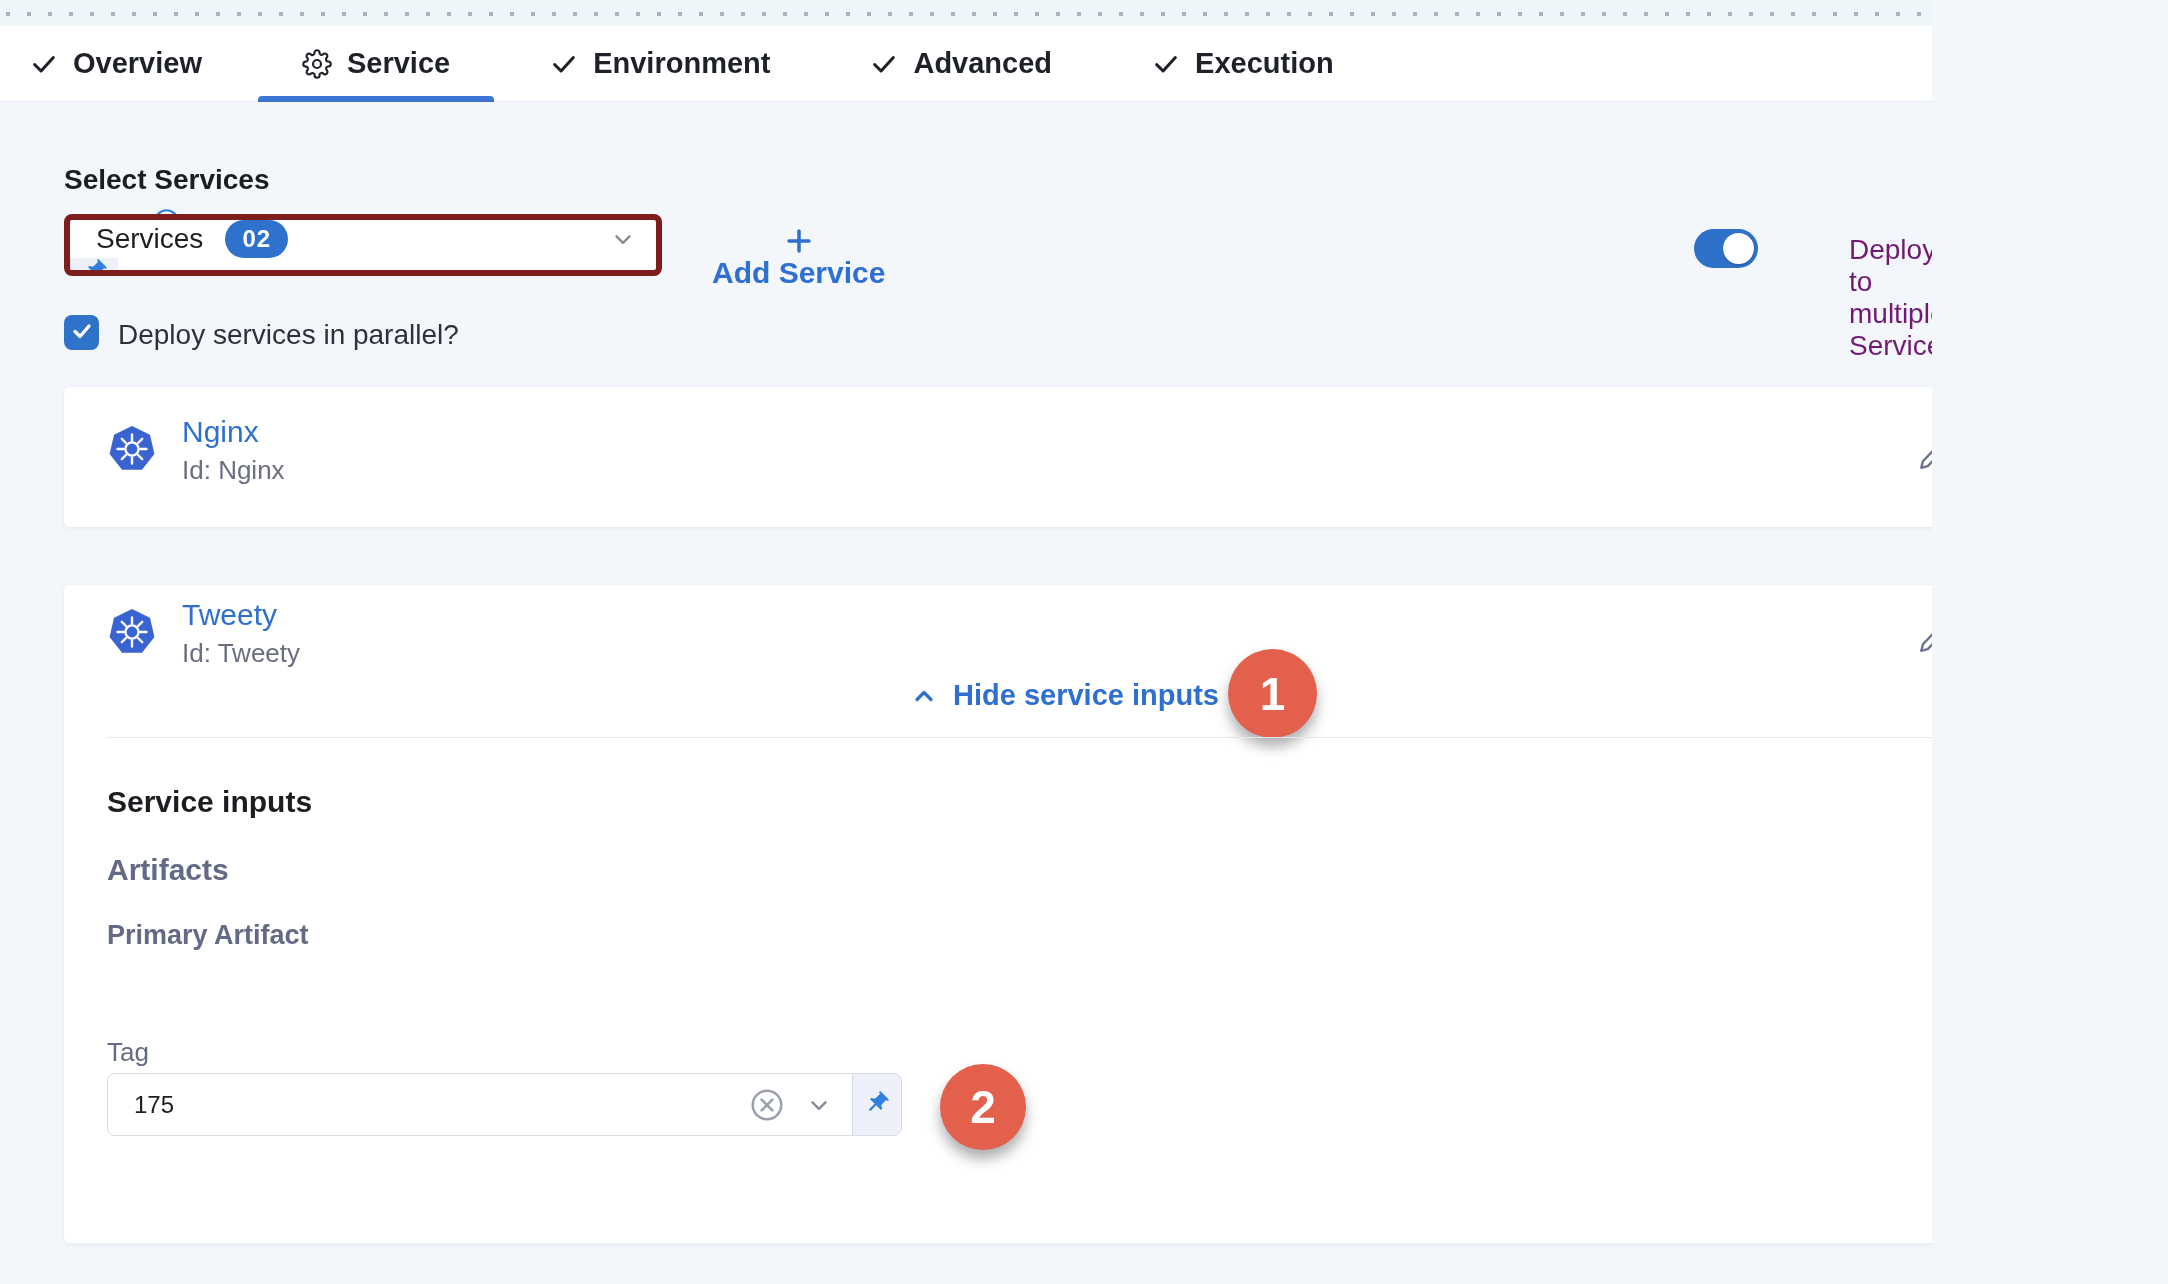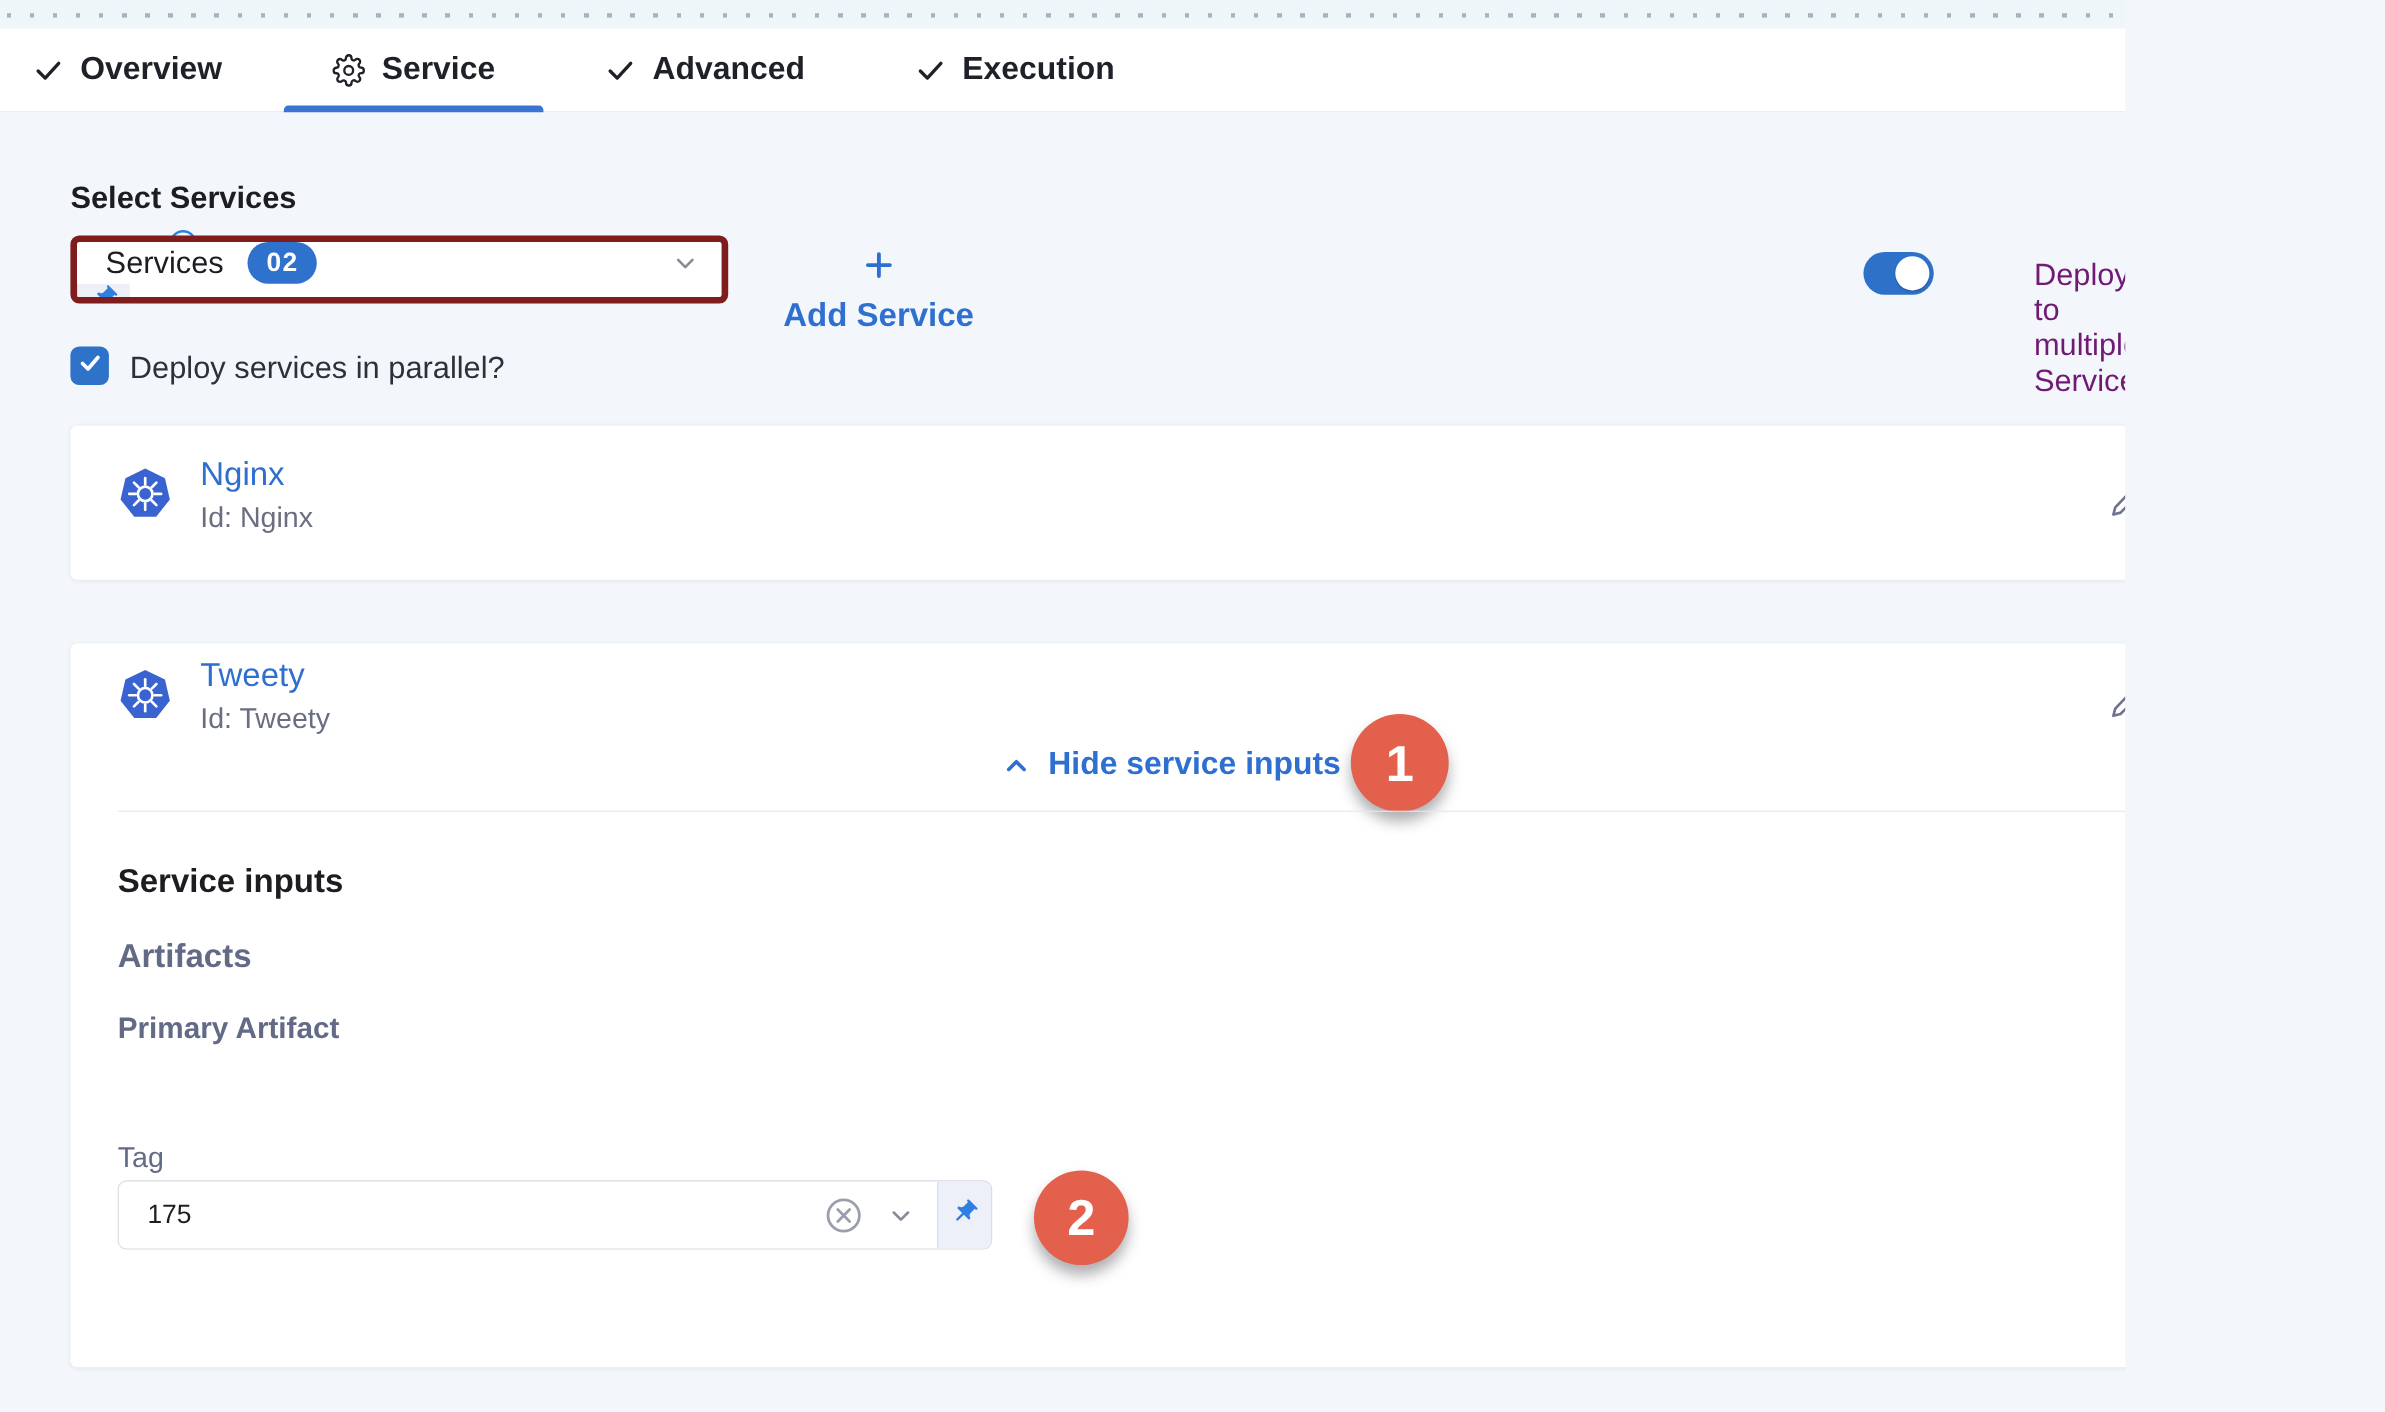--- a/index.html
+++ b/index.html
@@ -23,21 +23,21 @@
   .select-label{left:64px;top:164px;display:flex;align-items:center;gap:12px;font-size:28px;font-weight:700;color:#1b1d21;}
 
   .dropdown{left:64px;top:214px;width:598px;height:62px;background:#ffffff;border:6px solid #7f1d1d;border-radius:8px;
     display:flex;align-items:stretch;box-sizing:border-box;overflow:hidden;}
   .dropdown .dd-main{flex:1;display:flex;align-items:center;padding:0 20px 0 26px;gap:22px;}
   .dropdown .dd-value{font-size:28px;color:#1b1d21;}
   .count-pill{background:#2e72cd;color:#fff;font-size:24px;font-weight:700;padding:5px 17px;border-radius:999px;letter-spacing:1px;}
   .dd-chev{margin-left:auto;color:#878c99;display:flex;align-items:center;}
   .pin-seg{width:47px;background:#eef0f7;border-left:1px solid #d8dbe3;display:flex;align-items:center;justify-content:center;color:#2e7fe0;cursor:pointer;}
 
-  .add-service{left:712px;top:226px;height:40px;display:flex;align-items:center;gap:14px;font-size:30px;font-weight:700;color:#2e6fd0;cursor:pointer;}
+  .add-service{left:712px;top:226px;height:40px;display:flex;align-items:center;font-size:30px;font-weight:700;color:#2e6fd0;cursor:pointer;}
 
   .toggle{left:1694px;top:229px;width:64px;height:39px;background:#2e71c9;border-radius:20px;cursor:pointer;}
   .toggle .knob{position:absolute;right:4px;top:4px;width:31px;height:31px;border-radius:50%;background:#fff;box-shadow:0 1px 2px rgba(0,0,0,.25);}
   .toggle-label{left:1849px;top:234px;font-size:28px;color:#701a75;}
 
   .checkbox{left:64px;top:315px;width:35px;height:35px;border-radius:8px;background:#2e72c9;display:flex;align-items:center;justify-content:center;color:#fff;cursor:pointer;}
   .checkbox-label{left:118px;top:319px;font-size:28px;color:#2e3238;}
 
   .card{left:64px;width:2001px;background:#ffffff;border-radius:6px;box-shadow:0 1px 4px rgba(35,45,70,.08);}
   .card1{top:387px;height:140px;}
@@ -87,20 +87,28 @@
       <span>Overview</span>
     </div>
     <div class="tab active">
       <span class="ticon">
         <svg width="30" height="30" viewBox="0 0 24 24" fill="none" stroke="currentColor" stroke-width="1.7" stroke-linecap="round" stroke-linejoin="round">
             <circle cx="12" cy="12" r="3.2"></circle>
             <path d="M19.4 15a1.65 1.65 0 0 0 .33 1.82l.06.06a2 2 0 0 1 0 2.83 2 2 0 0 1-2.83 0l-.06-.06a1.65 1.65 0 0 0-1.82-.33 1.65 1.65 0 0 0-1 1.51V21a2 2 0 0 1-2 2 2 2 0 0 1-2-2v-.09A1.65 1.65 0 0 0 9 19.4a1.65 1.65 0 0 0-1.82.33l-.06.06a2 2 0 0 1-2.83 0 2 2 0 0 1 0-2.83l.06-.06a1.65 1.65 0 0 0 .33-1.82 1.65 1.65 0 0 0-1.51-1H3a2 2 0 0 1-2-2 2 2 0 0 1 2-2h.09A1.65 1.65 0 0 0 4.6 9a1.65 1.65 0 0 0-.33-1.82l-.06-.06a2 2 0 0 1 0-2.83 2 2 0 0 1 2.83 0l.06.06a1.65 1.65 0 0 0 1.82.33H9a1.65 1.65 0 0 0 1-1.51V3a2 2 0 0 1 2-2 2 2 0 0 1 2 2v.09a1.65 1.65 0 0 0 1 1.51 1.65 1.65 0 0 0 1.82-.33l.06-.06a2 2 0 0 1 2.83 0 2 2 0 0 1 0 2.83l-.06.06a1.65 1.65 0 0 0-.33 1.82V9a1.65 1.65 0 0 0 1.51 1H21a2 2 0 0 1 2 2 2 2 0 0 1-2 2h-.09a1.65 1.65 0 0 0-1.51 1z"></path>
           </svg>
       </span>
       <span>Service</span>
+    </div>
+    <div class="tab">
+      <span class="ticon">
+        <svg width="28" height="28" viewBox="0 0 24 24" fill="none" stroke="currentColor" stroke-width="2.6" stroke-linecap="round" stroke-linejoin="round">
+            <path d="M4 12.5 9.5 18 20 6.5"></path>
+          </svg>
+      </span>
+      <span>Environment</span>
     </div>
     <div class="tab">
       <span class="ticon">
         <svg width="28" height="28" viewBox="0 0 24 24" fill="none" stroke="currentColor" stroke-width="2.6" stroke-linecap="round" stroke-linejoin="round">
             <path d="M4 12.5 9.5 18 20 6.5"></path>
           </svg>
       </span>
       <span>Advanced</span>
     </div>
     <div class="tab">

